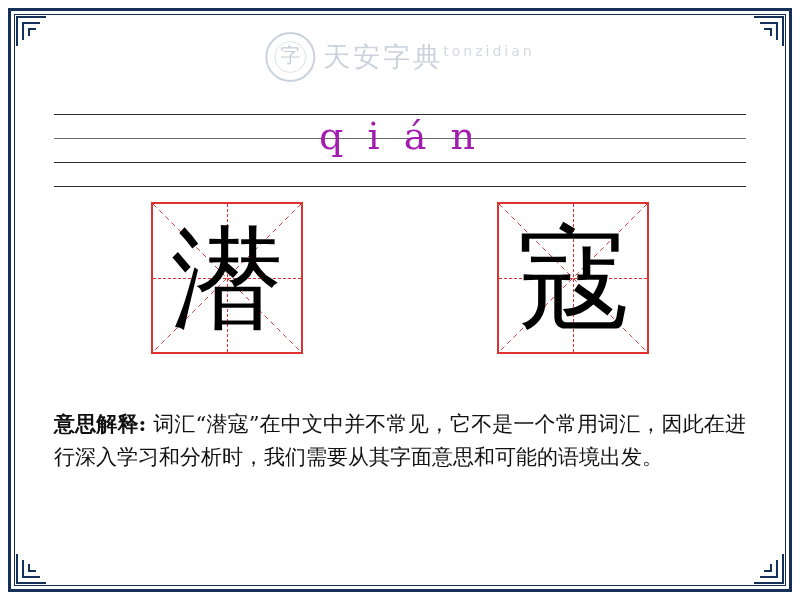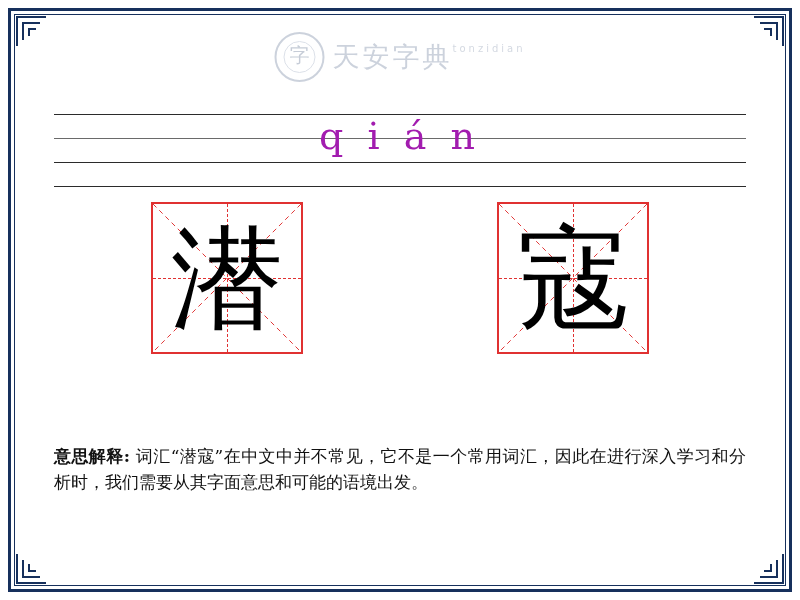--- a/index.html
+++ b/index.html
@@ -114,21 +114,21 @@
     justify-content: center;
   }
   .logo-title {
     font-size: 27px;
     letter-spacing: 3px;
     color: #9aa6bb;
     font-family: "DejaVu Sans", sans-serif;
     line-height: 1.05;
   }
   .logo-sub {
-    font-size: 10px;
+    font-size: 14px;
     letter-spacing: 3px;
     color: #a9b3c4;
     font-family: "DejaVu Sans", sans-serif;
     text-align: center;
   }
 
   
   .staff {
     position: absolute;
     left: 24px;
@@ -217,25 +217,24 @@
     line-height: 1;
   }
 
   
   .explain {
     position: absolute;
     left: 24px;
     right: 24px;
     top: 382px;
     font-family: "DejaVu Serif", serif;
-    font-size: 17px;
+    font-size: 21px;
     line-height: 1.55;
     color: #111111;
     text-align: justify;
-    margin-top: 35px;
   }
   .explain .label {
     font-weight: bold;
   }
 </style>
 </head>
 <body>
 
 <div class="page">
 

